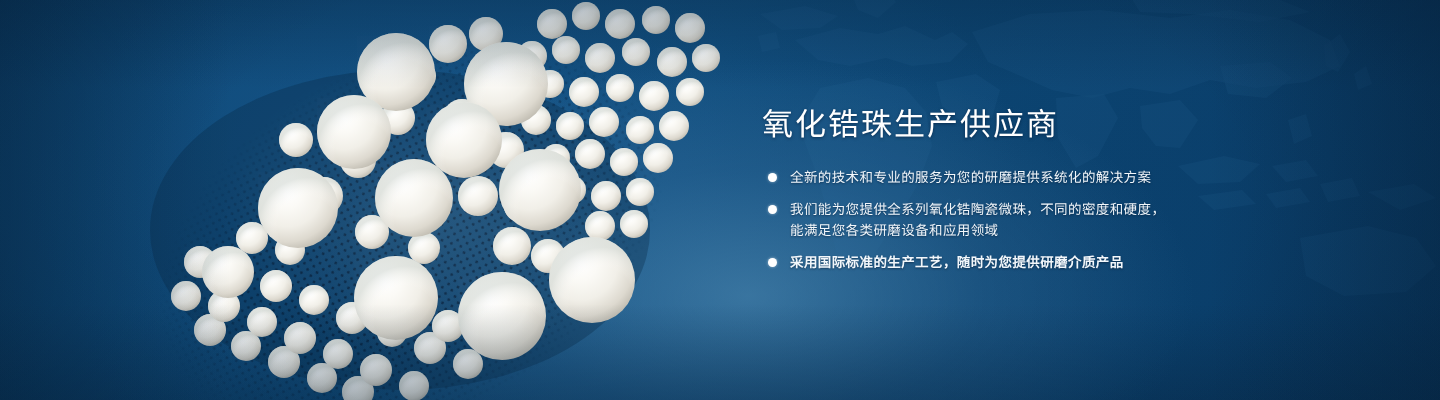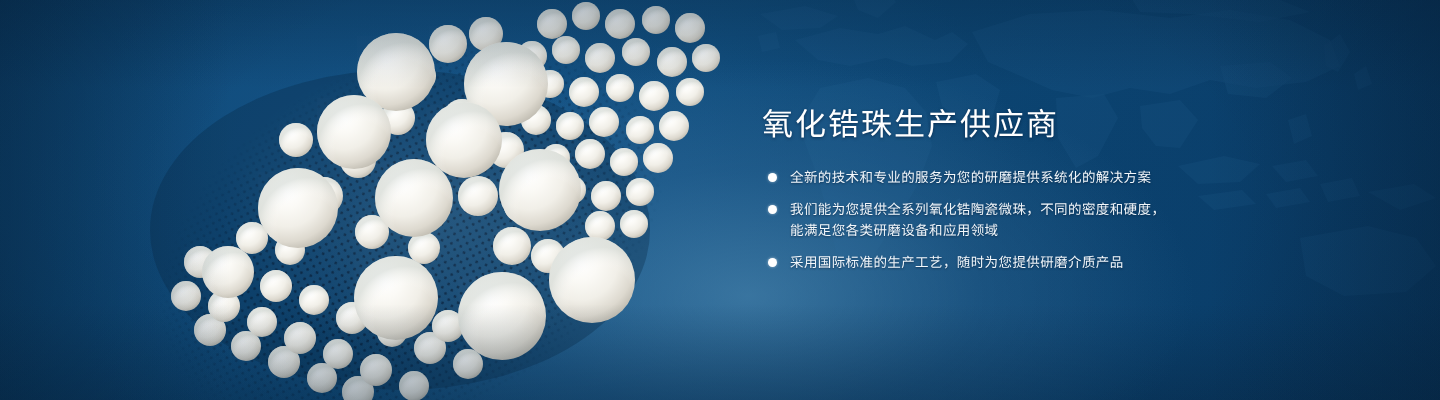--- a/index.html
+++ b/index.html
@@ -94,21 +94,21 @@
   .bullet{
     position:relative;
     padding-left:28px;
     margin-bottom:11px;
     font-size:13.5px;
     line-height:21px;
     color:#f2f7fb;
     letter-spacing:0.4px;
     text-shadow:0 1px 2px rgba(0,18,40,0.5);
   }
-  .bullet:last-child{margin-bottom:14px;}
+  .bullet:last-child{margin-bottom:14px;font-weight:bold;}
   .bullet .dot{
     position:absolute;
     left:6px; top:6px;
     width:9px; height:9px;
     border-radius:50%;
     background:#ffffff;
     box-shadow:0 0 3px rgba(255,255,255,0.55);
   }
   .bullet .line{display:block;}
 </style>

